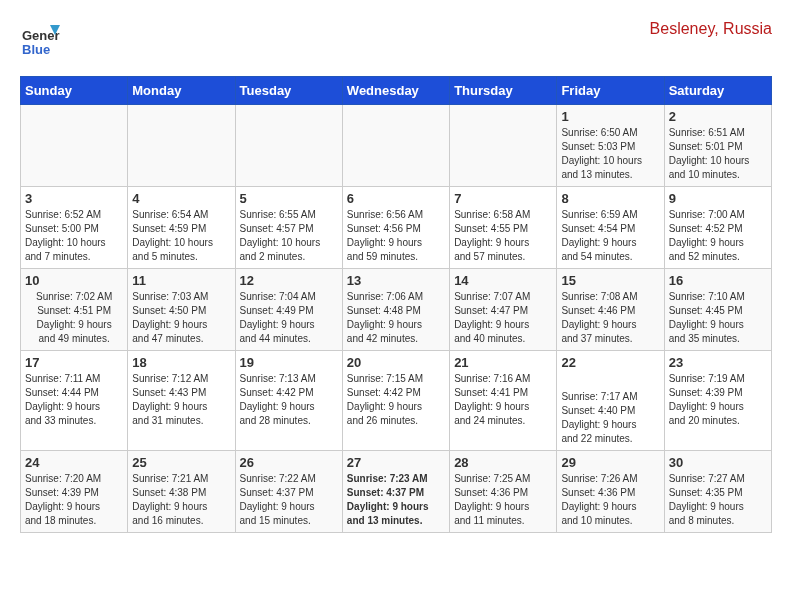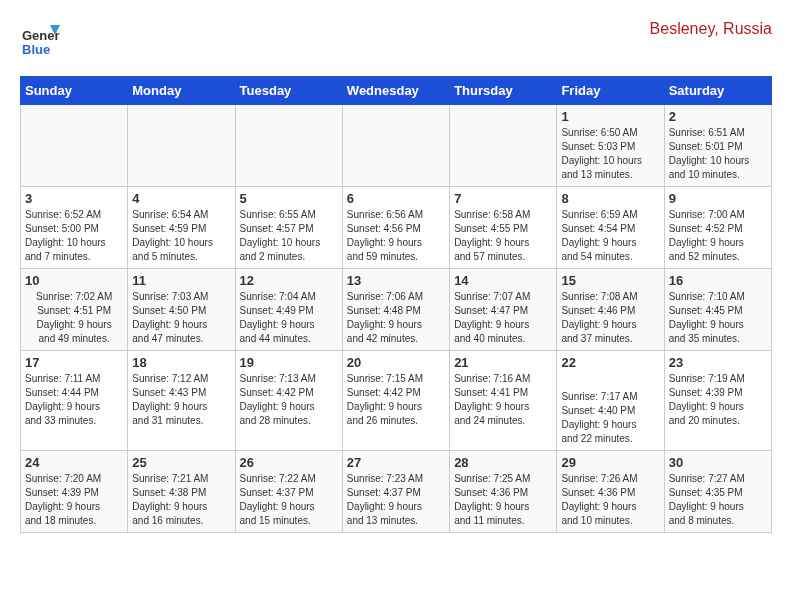--- a/index.html
+++ b/index.html
@@ -300,21 +300,21 @@
         </td>
         <td>
           <span class="day-num">26</span>
           <div class="day-info" style="white-space: pre-line;">Sunrise: 7:22 AM
 Sunset: 4:37 PM
 Daylight: 9 hours
 and 15 minutes.</div>
         </td>
         <td>
           <span class="day-num">27</span>
-          <div class="day-info" style="white-space: pre-line;">Sunrise: 7:23 AM
+          <div class="day-info" style="white-space: pre-line; font-weight: bold;">Sunrise: 7:23 AM
 Sunset: 4:37 PM
 Daylight: 9 hours
 and 13 minutes.</div>
         </td>
         <td>
           <span class="day-num">28</span>
           <div class="day-info" style="white-space: pre-line;">Sunrise: 7:25 AM
 Sunset: 4:36 PM
 Daylight: 9 hours
 and 11 minutes.</div>

